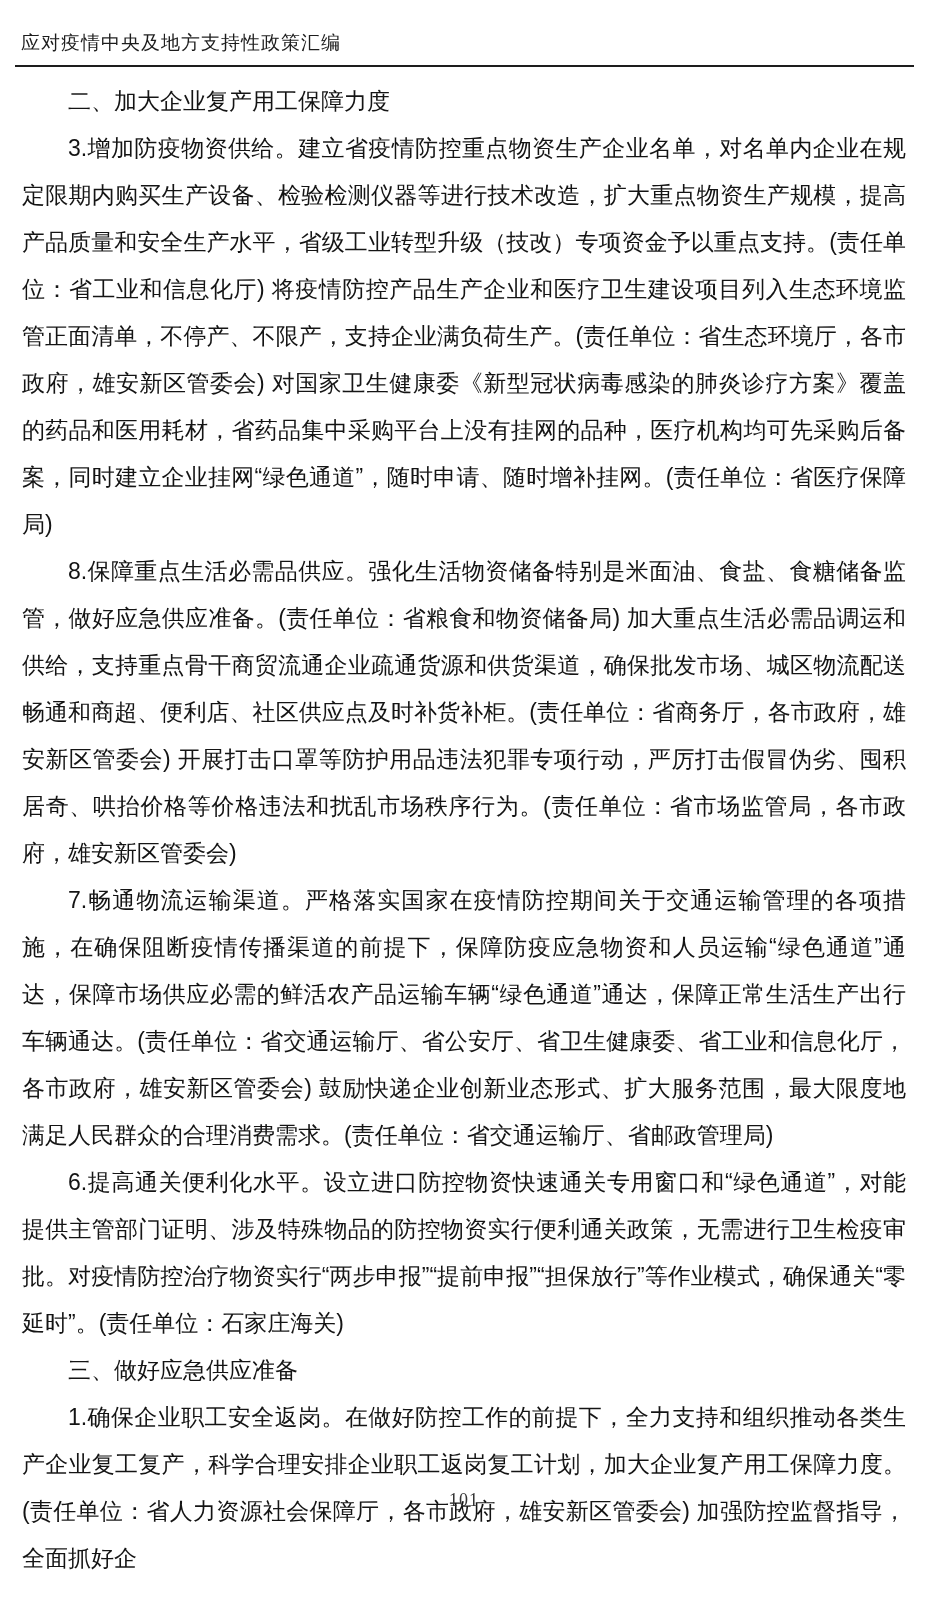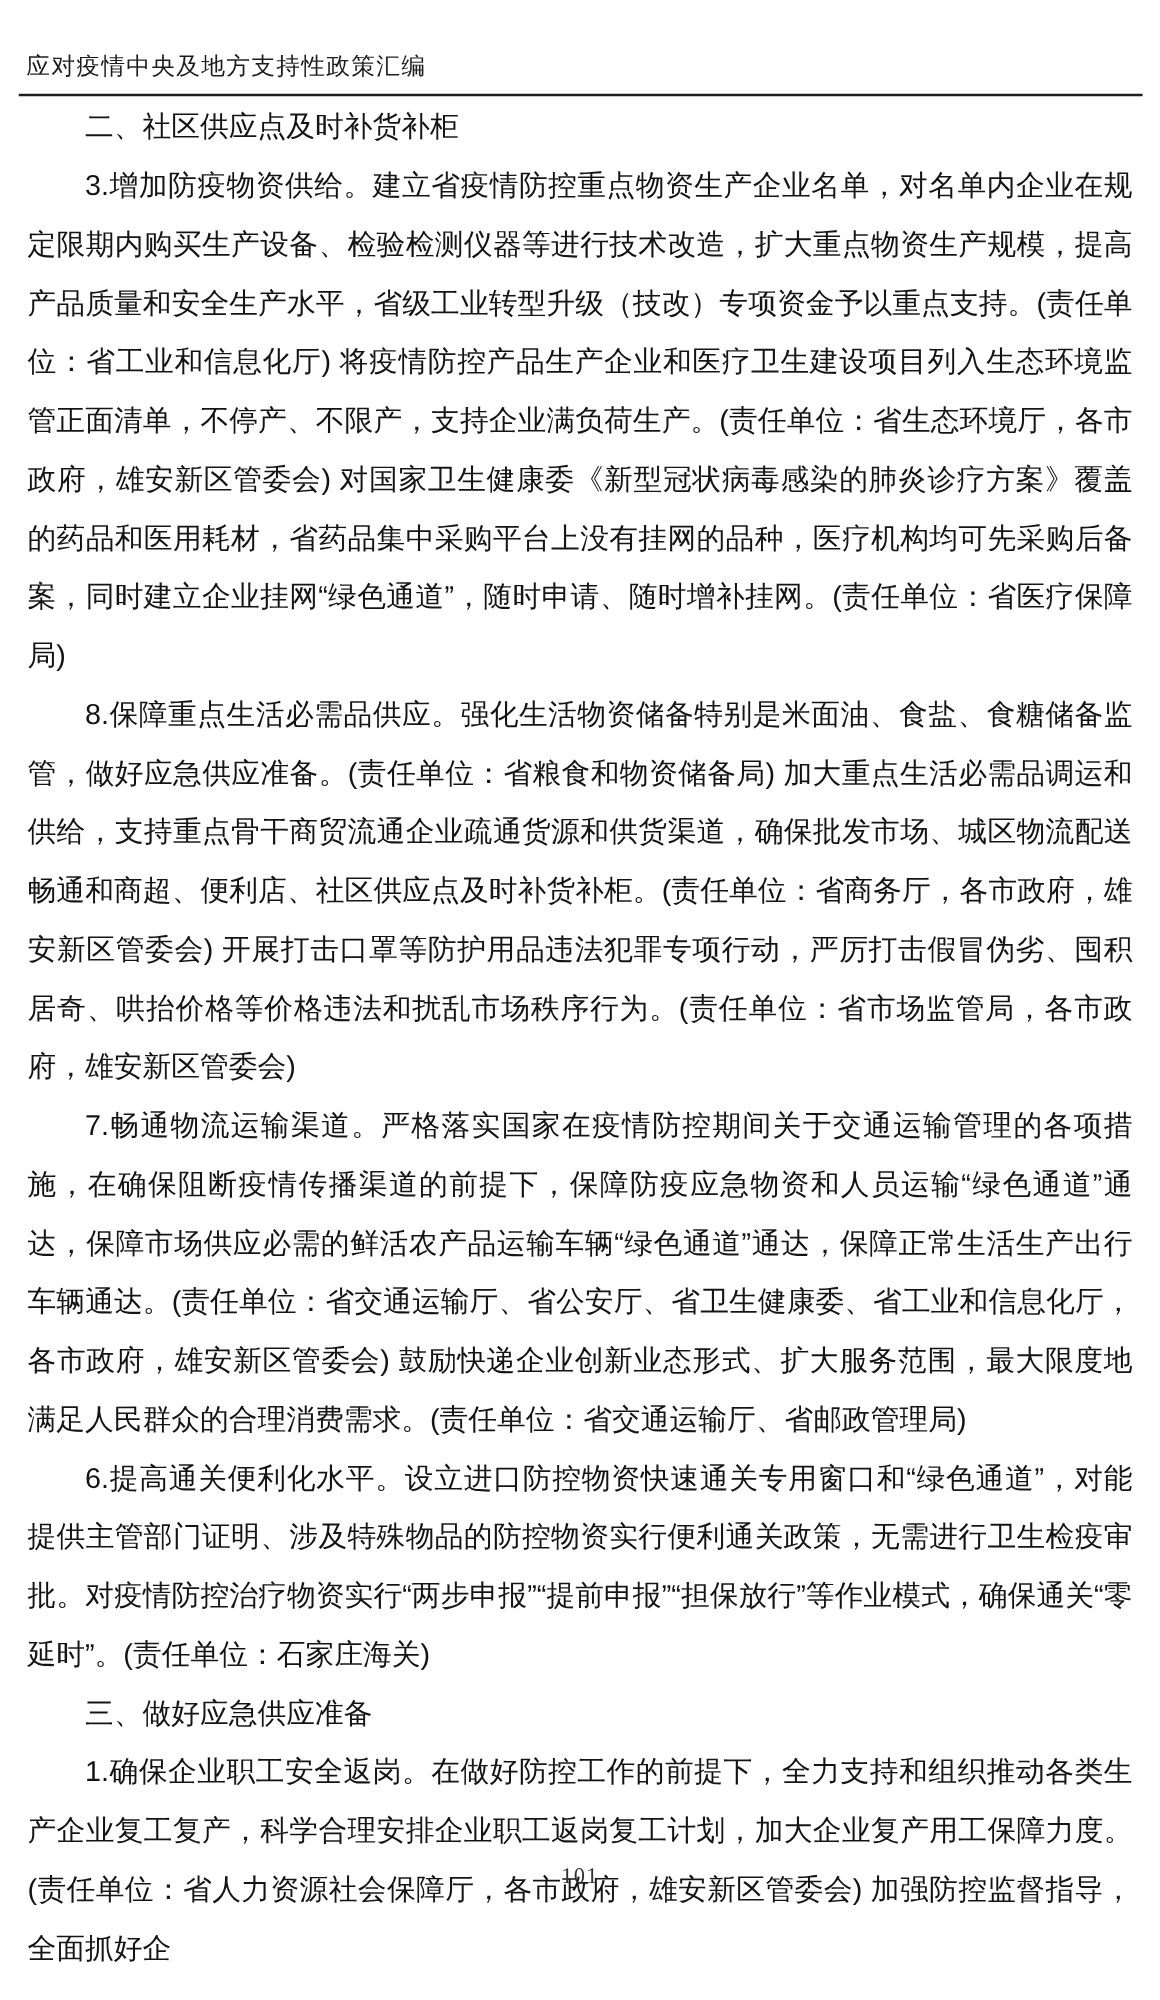--- a/index.html
+++ b/index.html
@@ -11,21 +11,21 @@
     position: relative;
     width: 928px;
     height: 1600px;
     background: #ffffff;
     overflow: hidden;
     font-family: "Liberation Sans", sans-serif;
     color: #161616;
   }
   .page-header {
     position: absolute;
-    top: 40px;
+    top: 30px;
     left: 15px;
     right: 14px;
     border-bottom: 2px solid #1d1d1d;
     padding: 0 0 9px 6px;
   }
   .header-title {
     font-size: 19px;
     letter-spacing: 1px;
     color: #1c1c1c;
     white-space: nowrap;
@@ -63,21 +63,21 @@
 </head>
 <body>
 
 <div class="page">
 
   <header class="page-header">
     <div class="header-title">应对疫情中央及地方支持性政策汇编</div>
   </header>
 
   <main class="content">
-    <p>二、社区供应点及时补货补柜</p>
+    <p>二、加大企业复产用工保障力度</p>
     <p>3.增加防疫物资供给。建立省疫情防控重点物资生产企业名单，对名单内企业在规定限期内购买生产设备、检验检测仪器等进行技术改造，扩大重点物资生产规模，提高产品质量和安全生产水平，省级工业转型升级（技改）专项资金予以重点支持。(责任单位：省工业和信息化厅) 将疫情防控产品生产企业和医疗卫生建设项目列入生态环境监管正面清单，不停产、不限产，支持企业满负荷生产。(责任单位：省生态环境厅，各市政府，雄安新区管委会) 对国家卫生健康委《新型冠状病毒感染的肺炎诊疗方案》覆盖的药品和医用耗材，省药品集中采购平台上没有挂网的品种，医疗机构均可先采购后备案，同时建立企业挂网“绿色通道”，随时申请、随时增补挂网。(责任单位：省医疗保障局)</p>
     <p>8.保障重点生活必需品供应。强化生活物资储备特别是米面油、食盐、食糖储备监管，做好应急供应准备。(责任单位：省粮食和物资储备局) 加大重点生活必需品调运和供给，支持重点骨干商贸流通企业疏通货源和供货渠道，确保批发市场、城区物流配送畅通和商超、便利店、社区供应点及时补货补柜。(责任单位：省商务厅，各市政府，雄安新区管委会) 开展打击口罩等防护用品违法犯罪专项行动，严厉打击假冒伪劣、囤积居奇、哄抬价格等价格违法和扰乱市场秩序行为。(责任单位：省市场监管局，各市政府，雄安新区管委会)</p>
     <p>7.畅通物流运输渠道。严格落实国家在疫情防控期间关于交通运输管理的各项措施，在确保阻断疫情传播渠道的前提下，保障防疫应急物资和人员运输“绿色通道”通达，保障市场供应必需的鲜活农产品运输车辆“绿色通道”通达，保障正常生活生产出行车辆通达。(责任单位：省交通运输厅、省公安厅、省卫生健康委、省工业和信息化厅，各市政府，雄安新区管委会) 鼓励快递企业创新业态形式、扩大服务范围，最大限度地满足人民群众的合理消费需求。(责任单位：省交通运输厅、省邮政管理局)</p>
     <p>6.提高通关便利化水平。设立进口防控物资快速通关专用窗口和“绿色通道”，对能提供主管部门证明、涉及特殊物品的防控物资实行便利通关政策，无需进行卫生检疫审批。对疫情防控治疗物资实行“两步申报”“提前申报”“担保放行”等作业模式，确保通关“零延时”。(责任单位：石家庄海关)</p>
     <p>三、做好应急供应准备</p>
     <p>1.确保企业职工安全返岗。在做好防控工作的前提下，全力支持和组织推动各类生产企业复工复产，科学合理安排企业职工返岗复工计划，加大企业复产用工保障力度。(责任单位：省人力资源社会保障厅，各市政府，雄安新区管委会) 加强防控监督指导，全面抓好企</p>
   </main>
 
   <footer class="page-footer">
     <span class="page-number">101</span>

